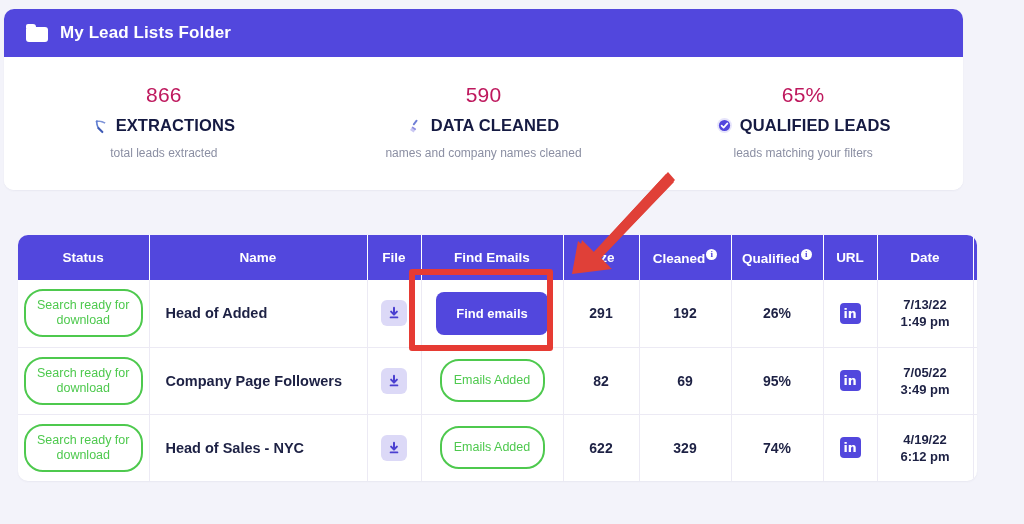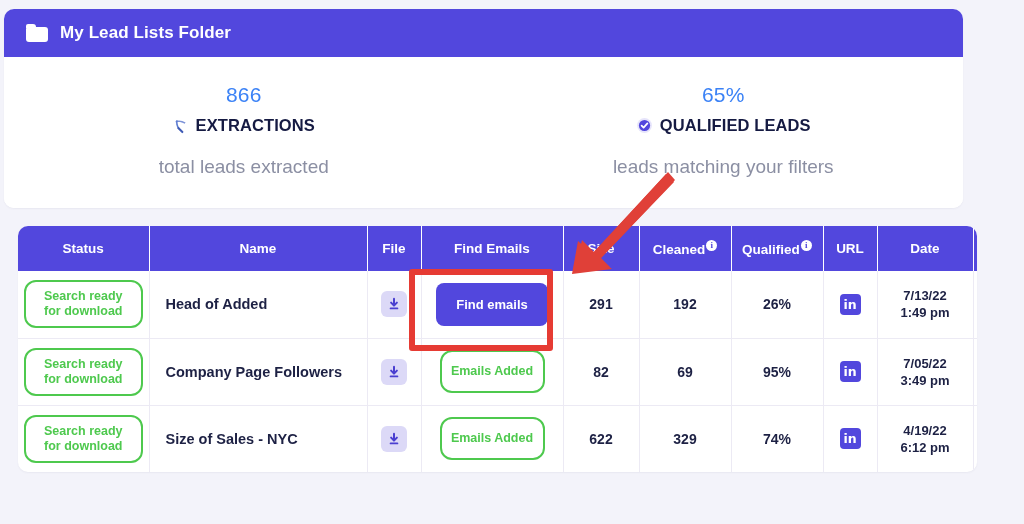--- a/index.html
+++ b/index.html
@@ -73,53 +73,53 @@
     padding: 26px 0 30px 0;
     background: #ffffff;
   }
   .stat {
     flex: 1;
     text-align: center;
   }
   .stat-value {
     font-size: 21px;
     font-weight: 400;
-    color: #3b82f6;
+    color: #be185d;
     letter-spacing: .2px;
   }
   .stat-label-row {
     display: flex;
     align-items: center;
     justify-content: center;
     gap: 7px;
     margin-top: 9px;
   }
   .stat-label {
     font-size: 16.5px;
     font-weight: bold;
     color: #151a42;
     letter-spacing: .1px;
   }
   .stat-sub {
-    margin-top: 21px;
-    font-size: 19px;
+    margin-top: 11px;
+    font-size: 12px;
     color: #8b8fa3;
   }
   .stat-emoji {
     font-size: 15px;
     line-height: 1;
     display: inline-flex;
     align-items: center;
   }
 
   
   .table-card {
     position: absolute;
     left: 18px;
-    top: 226px;
+    top: 235px;
     width: 959px;
     background: #ffffff;
     border-radius: 10px;
     overflow: hidden;
     box-shadow: 0 1px 2px rgba(60,60,110,0.06);
   }
 
   table {
     border-collapse: collapse;
     width: 100%;
@@ -175,24 +175,24 @@
   .col-size   { width: 76px;  }
   .col-clean  { width: 92px;  }
   .col-qual   { width: 92px;  }
   .col-url    { width: 54px;  }
   .col-date   { width: 96px;  }
   .col-gear   { width: 48px;  }
 
   .badge {
     display: inline-block;
     border: 2px solid #4ec94e;
-    border-radius: 12px;
+    border-radius: 19px;
     color: #4ec94e;
     font-size: 12.5px;
-    font-weight: bold;
+    font-weight: normal;
     line-height: 15px;
     padding: 7px 9px;
     min-width: 110px;
   }
   .badge-emails {
     min-width: 105px;
     padding: 12px 8px;
   }
 
   .name-cell {
@@ -279,20 +279,34 @@
             <path d="M2.4 3.2 C5.2 2.0 9.4 2.4 12.6 4.6 L11.6 5.8 C8.8 4.0 5.2 3.6 2.9 4.5 Z" fill="#7d93d8"></path>
             <path d="M3.4 2.1 C2.6 4.6 3.1 8.4 5.2 11.1 L6.5 10.2 C4.8 7.8 4.2 4.8 4.8 2.6 Z" fill="#5b7bd0"></path>
             <rect x="5.4" y="8.6" width="7.6" height="2.1" rx="0.9" transform="rotate(45 5.4 8.6)" fill="#3f5bb5"></rect>
           </svg>
         </span>
         <span class="stat-label">EXTRACTIONS</span>
       </div>
       <div class="stat-sub">total leads extracted</div>
     </div>
 
+    <div class="stat">
+      <div class="stat-value">590</div>
+      <div class="stat-label-row">
+        <span class="stat-emoji">
+          <svg width="16" height="16" viewBox="0 0 16 16">
+            <rect x="8.4" y="1.4" width="1.9" height="6.4" rx="0.9" transform="rotate(38 8.4 1.4)" fill="#6f7fd6"></rect>
+            <path d="M4.6 8.4 L8.2 10.9 L5.6 14.4 L2.0 11.9 Z" fill="#c9c7f2"></path>
+            <path d="M4.6 8.4 L8.2 10.9 L7.2 12.3 L3.6 9.8 Z" fill="#8d8ee0"></path>
+          </svg>
+        </span>
+        <span class="stat-label">DATA CLEANED</span>
+      </div>
+      <div class="stat-sub">names and company names cleaned</div>
+    </div>
 
     <div class="stat">
       <div class="stat-value">65%</div>
       <div class="stat-label-row">
         <span class="stat-emoji">
           <svg width="17" height="17" viewBox="0 0 17 17">
             <circle cx="8.5" cy="8.5" r="7.4" fill="#e6e4fb"></circle>
             <circle cx="8.5" cy="8.5" r="5.6" fill="#5247dd"></circle>
             <path d="M5.6 8.6 L7.6 10.6 L11.4 6.4" stroke="#ffffff" stroke-width="1.7" fill="none" stroke-linecap="round" stroke-linejoin="round"></path>
           </svg>
@@ -414,21 +428,21 @@
         </td>
         <td>
           
         </td>
       </tr>
 
       <tr>
         <td>
           <span class="badge">Search ready for download</span>
         </td>
-        <td class="name-cell">Size of Sales - NYC</td>
+        <td class="name-cell">Head of Sales - NYC</td>
         <td>
           <span class="dl-btn">
             <svg width="14" height="14" viewBox="0 0 14 14">
               <path d="M7 1.8 L7 7.6" stroke="#4a3fd0" stroke-width="2" stroke-linecap="round"></path>
               <path d="M4.1 5.6 L7 8.6 L9.9 5.6" stroke="#4a3fd0" stroke-width="2" fill="none" stroke-linecap="round" stroke-linejoin="round"></path>
               <rect x="2.7" y="10.4" width="8.6" height="1.9" rx="0.9" fill="#4a3fd0"></rect>
             </svg>
           </span>
         </td>
         <td>

